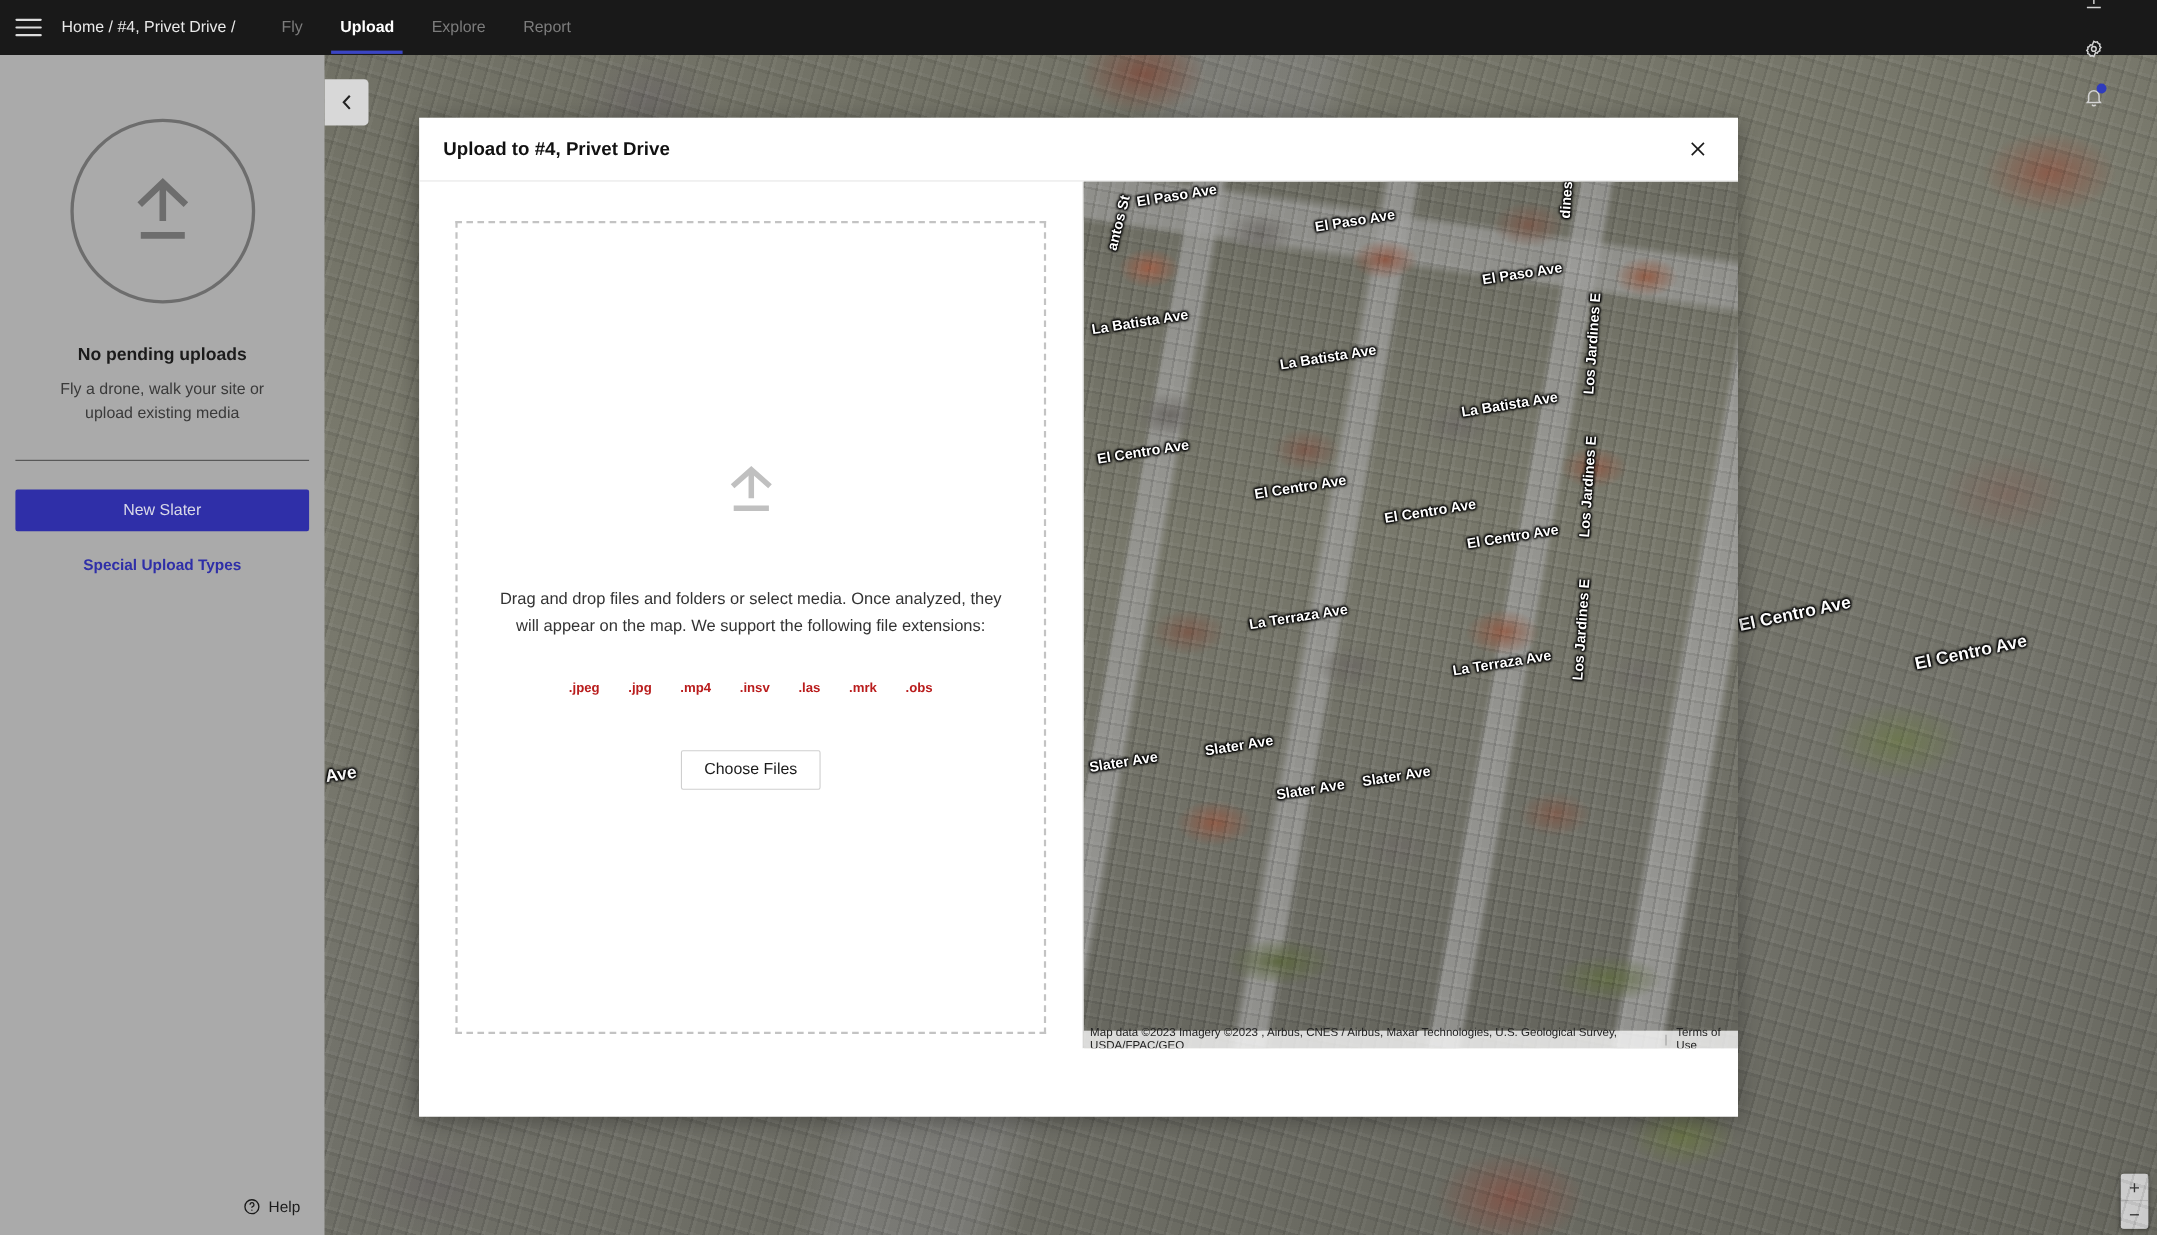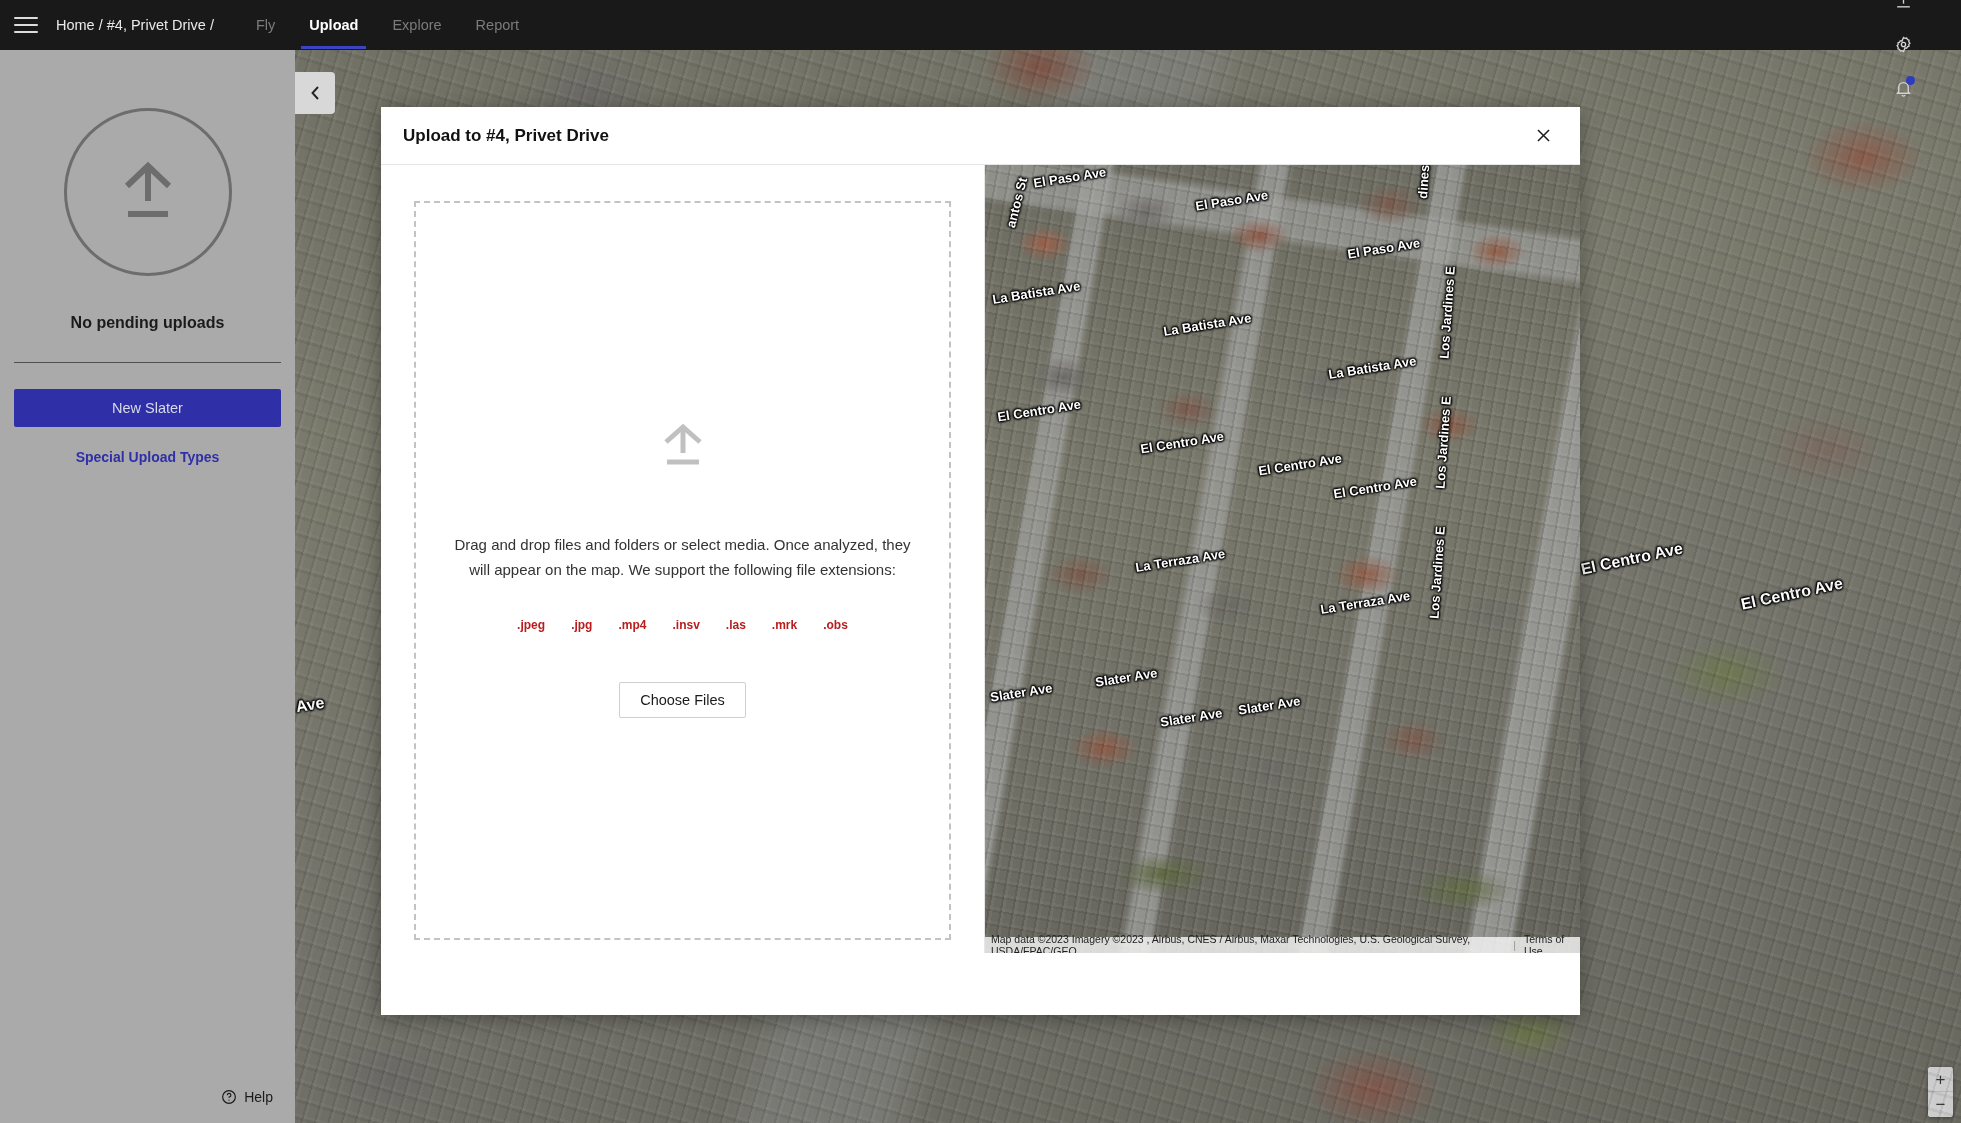--- a/index.html
+++ b/index.html
@@ -338,20 +338,21 @@
 <div id="sidebar">
   <div id="sidebar-main">
     <div id="upload-circle">
       <svg class="arrow-up-big" viewBox="0 0 66 62" fill="none" stroke="#6d6d6d" stroke-width="6">
         <path d="M33 5 L33 40"></path>
           <path d="M12 25 L33 5 L54 25"></path>
           <path d="M13 53 L53 53"></path>
       </svg>
     </div>
     <div id="no-pending">No pending uploads</div>
+    <div id="pending-sub">Fly a drone, walk your site or upload existing media</div>
     <div id="side-divider"></div>
     <button id="new-upload-btn">New Slater</button>
     <a id="special-upload">Special Upload Types</a>
   </div>
 
 
   <div id="help-row">
     <svg width="16" height="16" viewBox="0 0 24 24" fill="none" stroke="#1b1b1b" stroke-width="1.8">
       <circle cx="12" cy="12" r="9.5"></circle>
       <path d="M9.4 9.2a2.7 2.7 0 1 1 3.4 2.6c-.7.25-.9.8-.9 1.5"></path>

